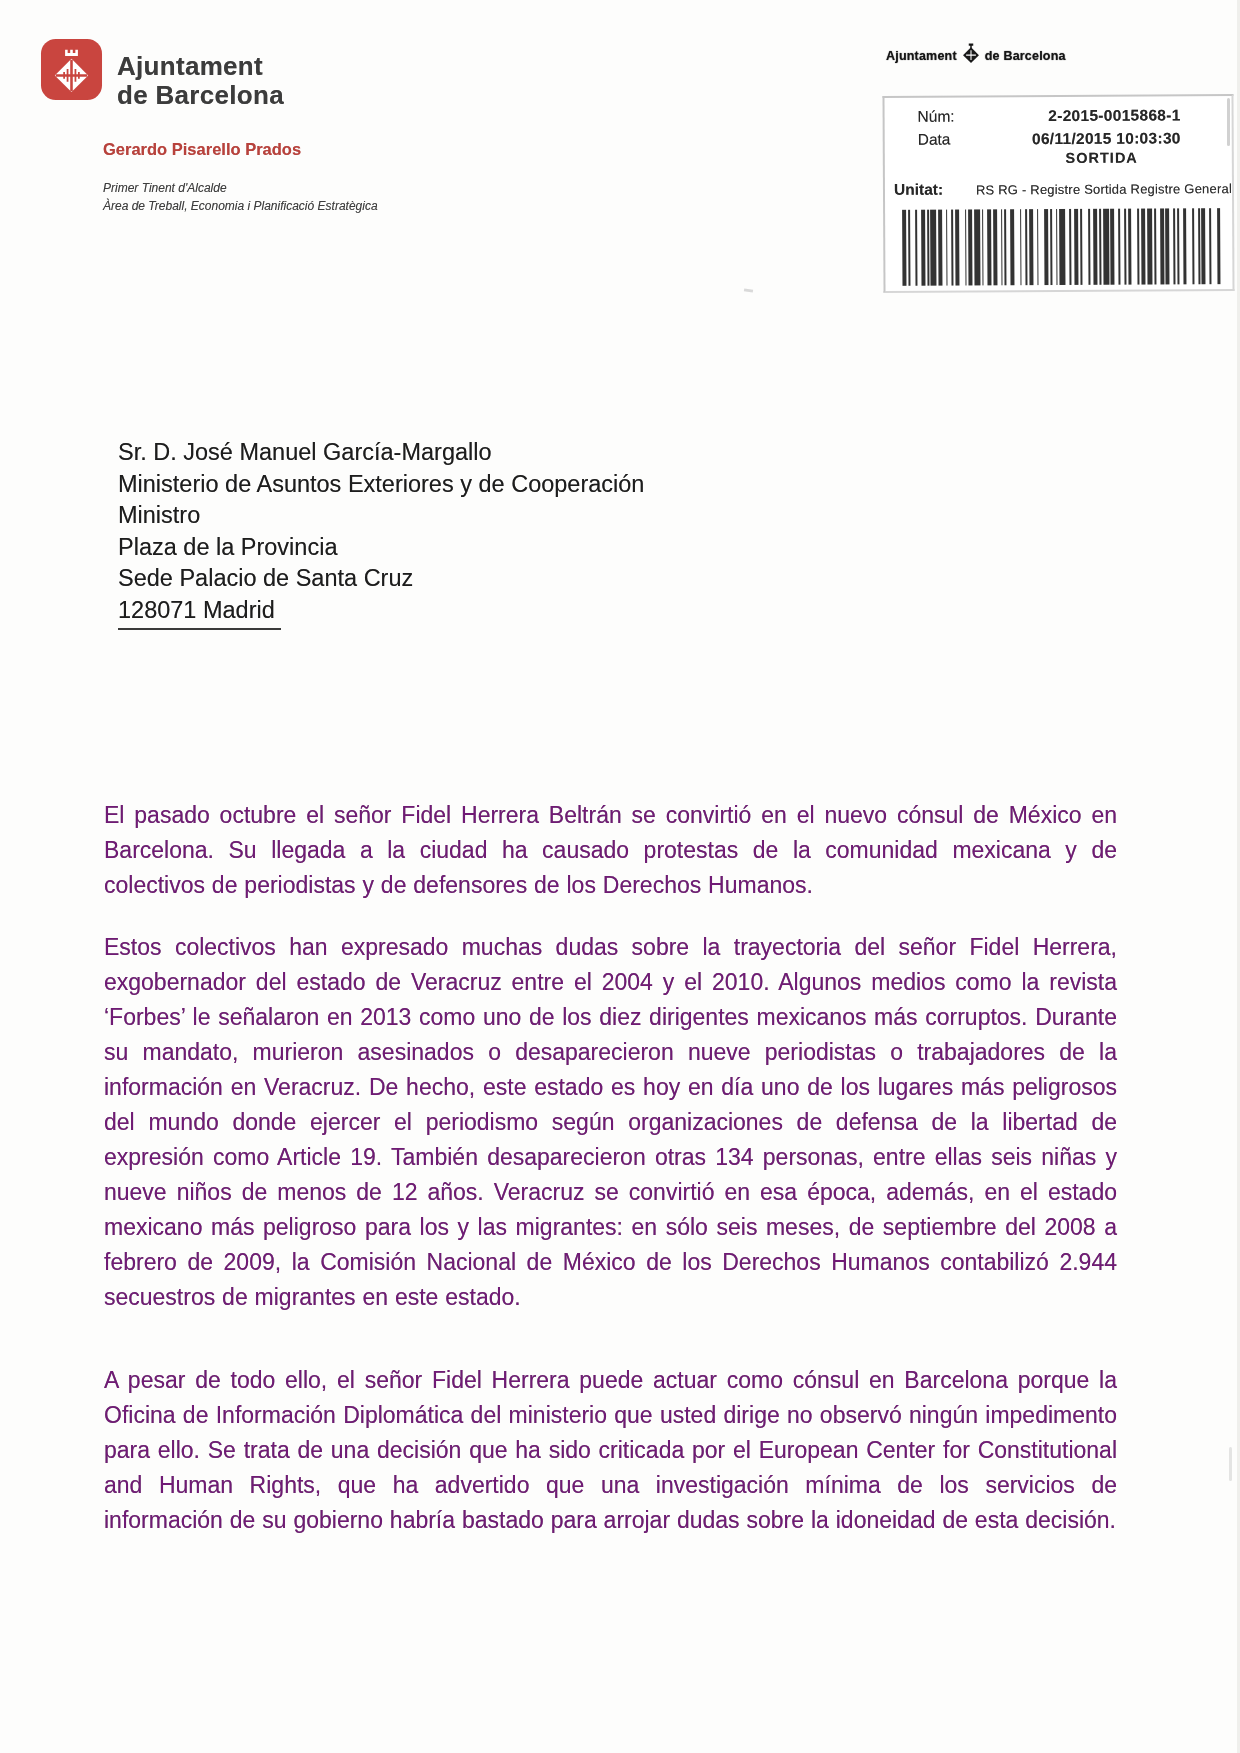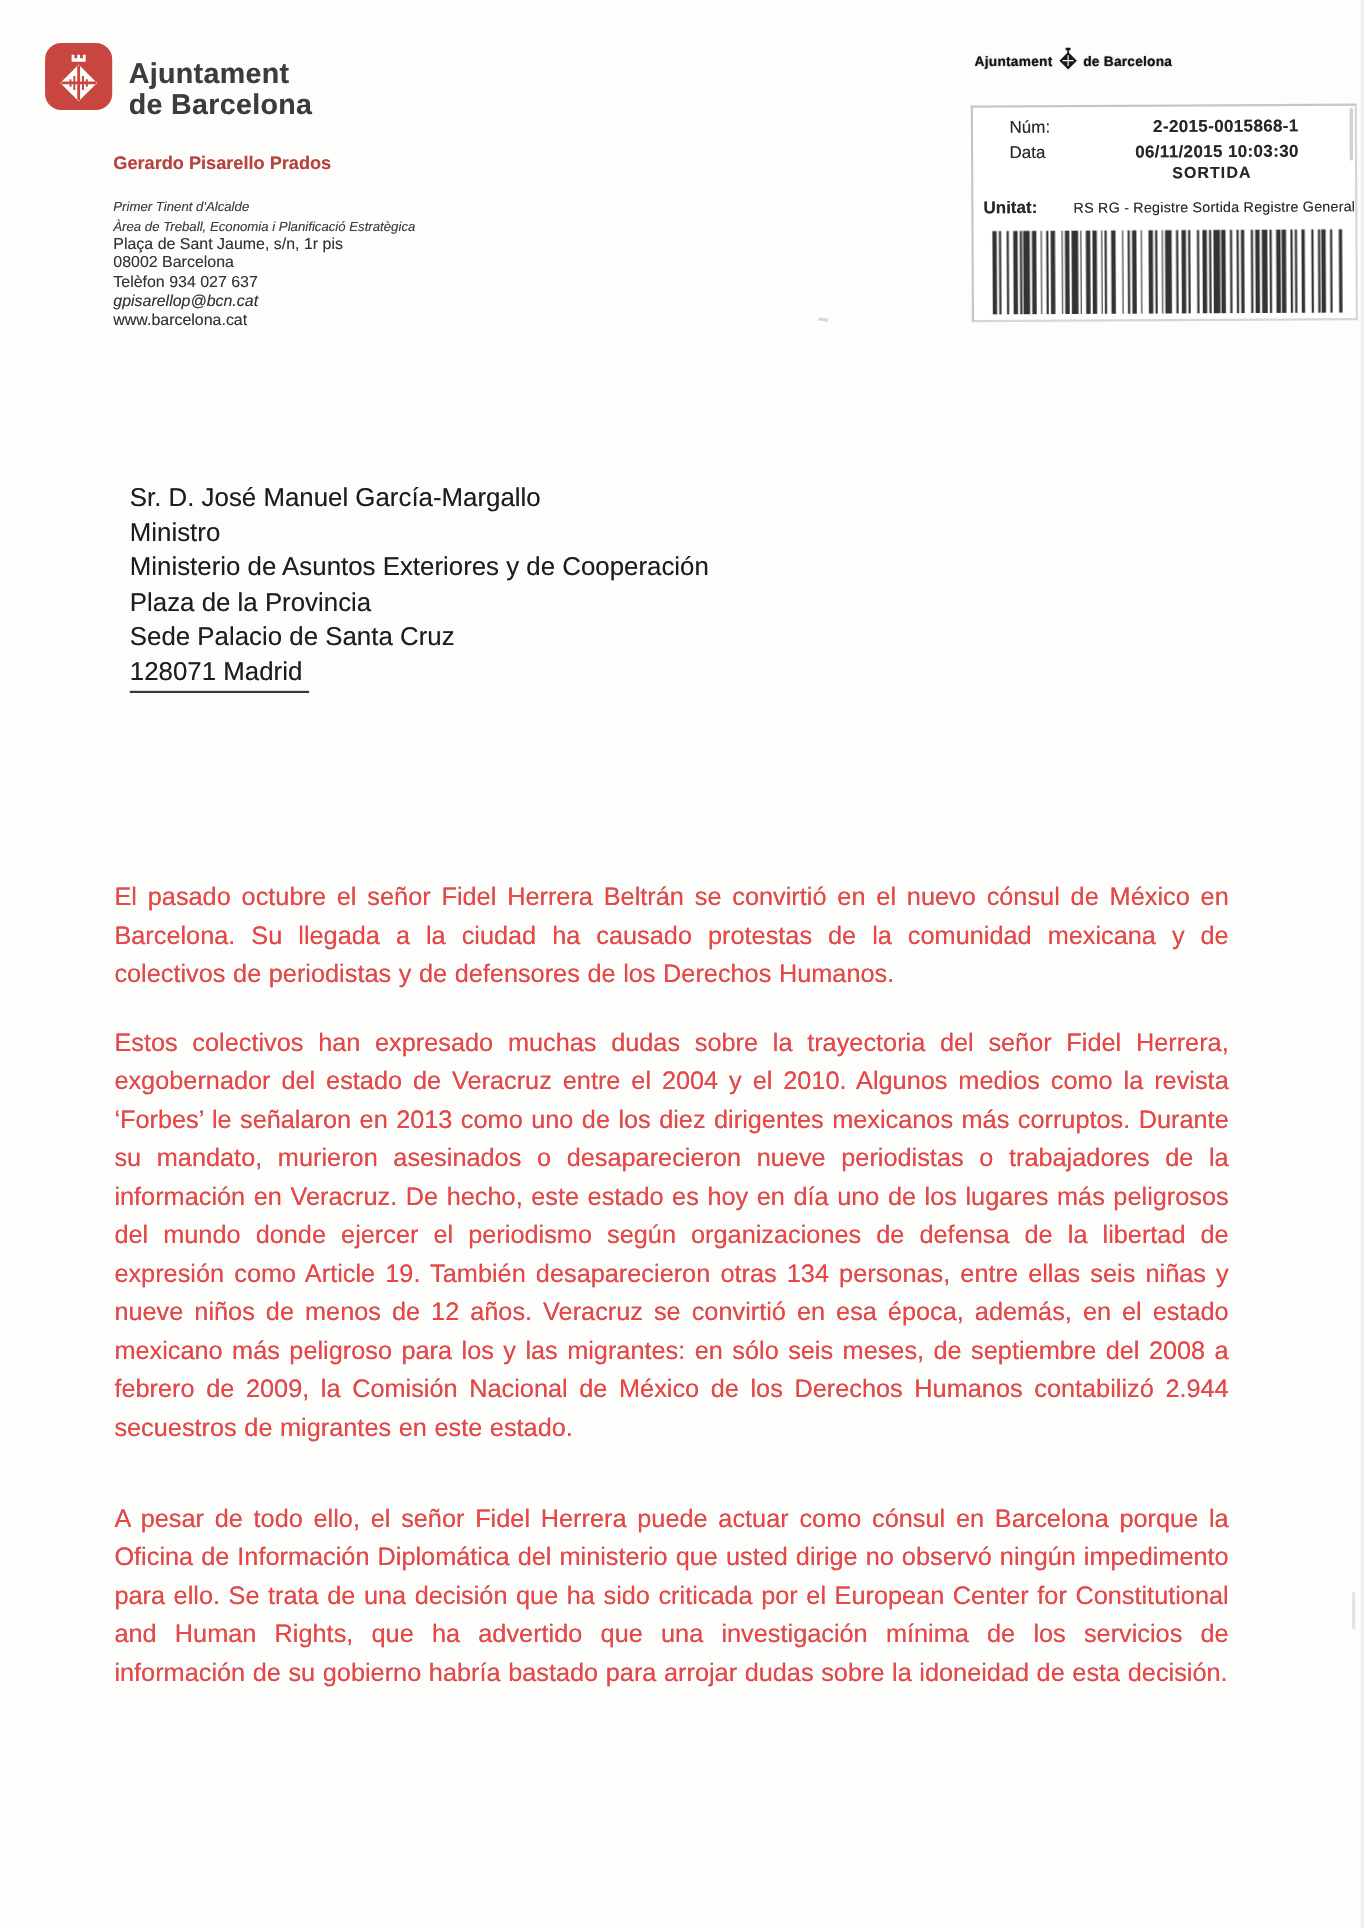--- a/index.html
+++ b/index.html
@@ -42,21 +42,21 @@
   .barcode{margin-top:11px;margin-left:8px;width:320px;height:76px;display:flex;overflow:hidden;filter:blur(.2px);}
   .barcode .br{background:#333;height:100%;flex:none;}
   .barcode .sp{background:transparent;height:100%;flex:none;}
   
   .recipient{position:absolute;left:118px;top:437px;font-size:23.5px;line-height:31.6px;color:#1d1d1d;text-shadow:0 0 .4px rgba(0,0,0,.45);}
   .underline{display:inline-block;border-bottom:2px solid #3a3a3a;padding:0 6px 1px 0;}
   
   .salutation{position:absolute;left:104px;top:737px;font-size:23.5px;color:#191919;text-shadow:0 0 .4px rgba(0,0,0,.45);}
   .body-p{
     position:absolute;left:104px;width:1013px;margin:0;
-    font-size:23px;line-height:35px;text-align:justify;color:#ef4444;
+    font-size:23px;line-height:35px;text-align:justify;color:#701a75;
     text-shadow:0 0 .4px rgba(0,0,0,.45);word-spacing:.5px;
   }
   .p1{top:798px;}
   .p2{top:930px;}
   .p3{top:1363px;}
   
   .art1{position:absolute;left:1227px;top:98px;width:3px;height:48px;background:#c9c9c9;border-radius:2px;opacity:.85;}
   .art2{position:absolute;left:744px;top:289px;width:9px;height:3px;background:#cfcfcf;transform:rotate(8deg);opacity:.8;}
   .art3{position:absolute;left:1229px;top:1447px;width:3px;height:34px;background:#d8d8d8;border-radius:2px;opacity:.7;}
   .scan-edge{position:absolute;right:0;top:0;width:3px;height:100%;background:#efefec;}
@@ -85,27 +85,20 @@
     <div>Ajuntament</div>
     <div>de Barcelona</div>
   </div>
 
   <div class="sender-block">
     <div class="sender-name">Gerardo Pisarello Prados</div>
     <div class="sender-line">Primer Tinent d'Alcalde</div>
     <div class="sender-line">Àrea de Treball, Economia i Planificació Estratègica</div>
   </div>
 
-  <div class="contact-block">
-    <div>Plaça de Sant Jaume, s/n, 1r pis</div>
-    <div>08002 Barcelona</div>
-    <div>Telèfon 934 027 637</div>
-    <div class="it">gpisarellop@bcn.cat</div>
-    <div>www.barcelona.cat</div>
-  </div>
 
   <div class="stamp-logo">
     <span>Ajuntament</span>
     <span>
       <svg width="18" height="24" viewBox="0 0 24 32" aria-hidden="true">
         <path d="M9 2 h6 v3 h-6 z" fill="#161616"></path>
         <path d="M11 4 h2 v5 h-2 z" fill="#161616"></path>
         <rect x="4.5" y="10" width="15" height="15" transform="rotate(45 12 17.5)" fill="#1a1a1a"></rect>
         <path d="M12 11 V24 M5.5 17.5 H18.5" stroke="#ffffff" stroke-width="1.4" fill="none"></path>
       </svg>
@@ -230,22 +223,22 @@
         <span class="sp" style="width:3.8px"></span>
         <span class="br" style="width:1.9px"></span>
         <span class="sp" style="width:5.699999999999999px"></span>
         <span class="br" style="width:3.8px"></span>
         <span class="sp" style="width:1.9px"></span>
       </div>
   </div>
 
   <div class="recipient">
     <div>Sr. D. José Manuel García-Margallo</div>
+    <div>Ministerio de Asuntos Exteriores y de Cooperación</div>
     <div>Ministro</div>
-    <div>Ministerio de Asuntos Exteriores y de Cooperación</div>
     <div>Plaza de la Provincia</div>
     <div>Sede Palacio de Santa Cruz</div>
     <div><span class="underline">128071 Madrid</span></div>
   </div>
 
   <p class="body-p p1">El pasado octubre el señor Fidel Herrera Beltrán se convirtió en el nuevo cónsul de México en Barcelona. Su llegada a la ciudad ha causado protestas de la comunidad mexicana y de colectivos de periodistas y de defensores de los Derechos Humanos.</p>
   <p class="body-p p2">Estos colectivos han expresado muchas dudas sobre la trayectoria del señor Fidel Herrera, exgobernador del estado de Veracruz entre el 2004 y el 2010. Algunos medios como la revista ‘Forbes’ le señalaron en 2013 como uno de los diez dirigentes mexicanos más corruptos. Durante su mandato, murieron asesinados o desaparecieron nueve periodistas o trabajadores de la información en Veracruz. De hecho, este estado es hoy en día uno de los lugares más peligrosos del mundo donde ejercer el periodismo según organizaciones de defensa de la libertad de expresión como Article 19. También desaparecieron otras 134 personas, entre ellas seis niñas y nueve niños de menos de 12 años. Veracruz se convirtió en esa época, además, en el estado mexicano más peligroso para los y las migrantes: en sólo seis meses, de septiembre del 2008 a febrero de 2009, la Comisión Nacional de México de los Derechos Humanos contabilizó 2.944 secuestros de migrantes en este estado.</p>
   <p class="body-p p3">A pesar de todo ello, el señor Fidel Herrera puede actuar como cónsul en Barcelona porque la Oficina de Información Diplomática del ministerio que usted dirige no observó ningún impedimento para ello. Se trata de una decisión que ha sido criticada por el European Center for Constitutional and Human Rights, que ha advertido que una investigación mínima de los servicios de información de su gobierno habría bastado para arrojar dudas sobre la idoneidad de esta decisión.</p>
 
   <div class="art1"></div>

